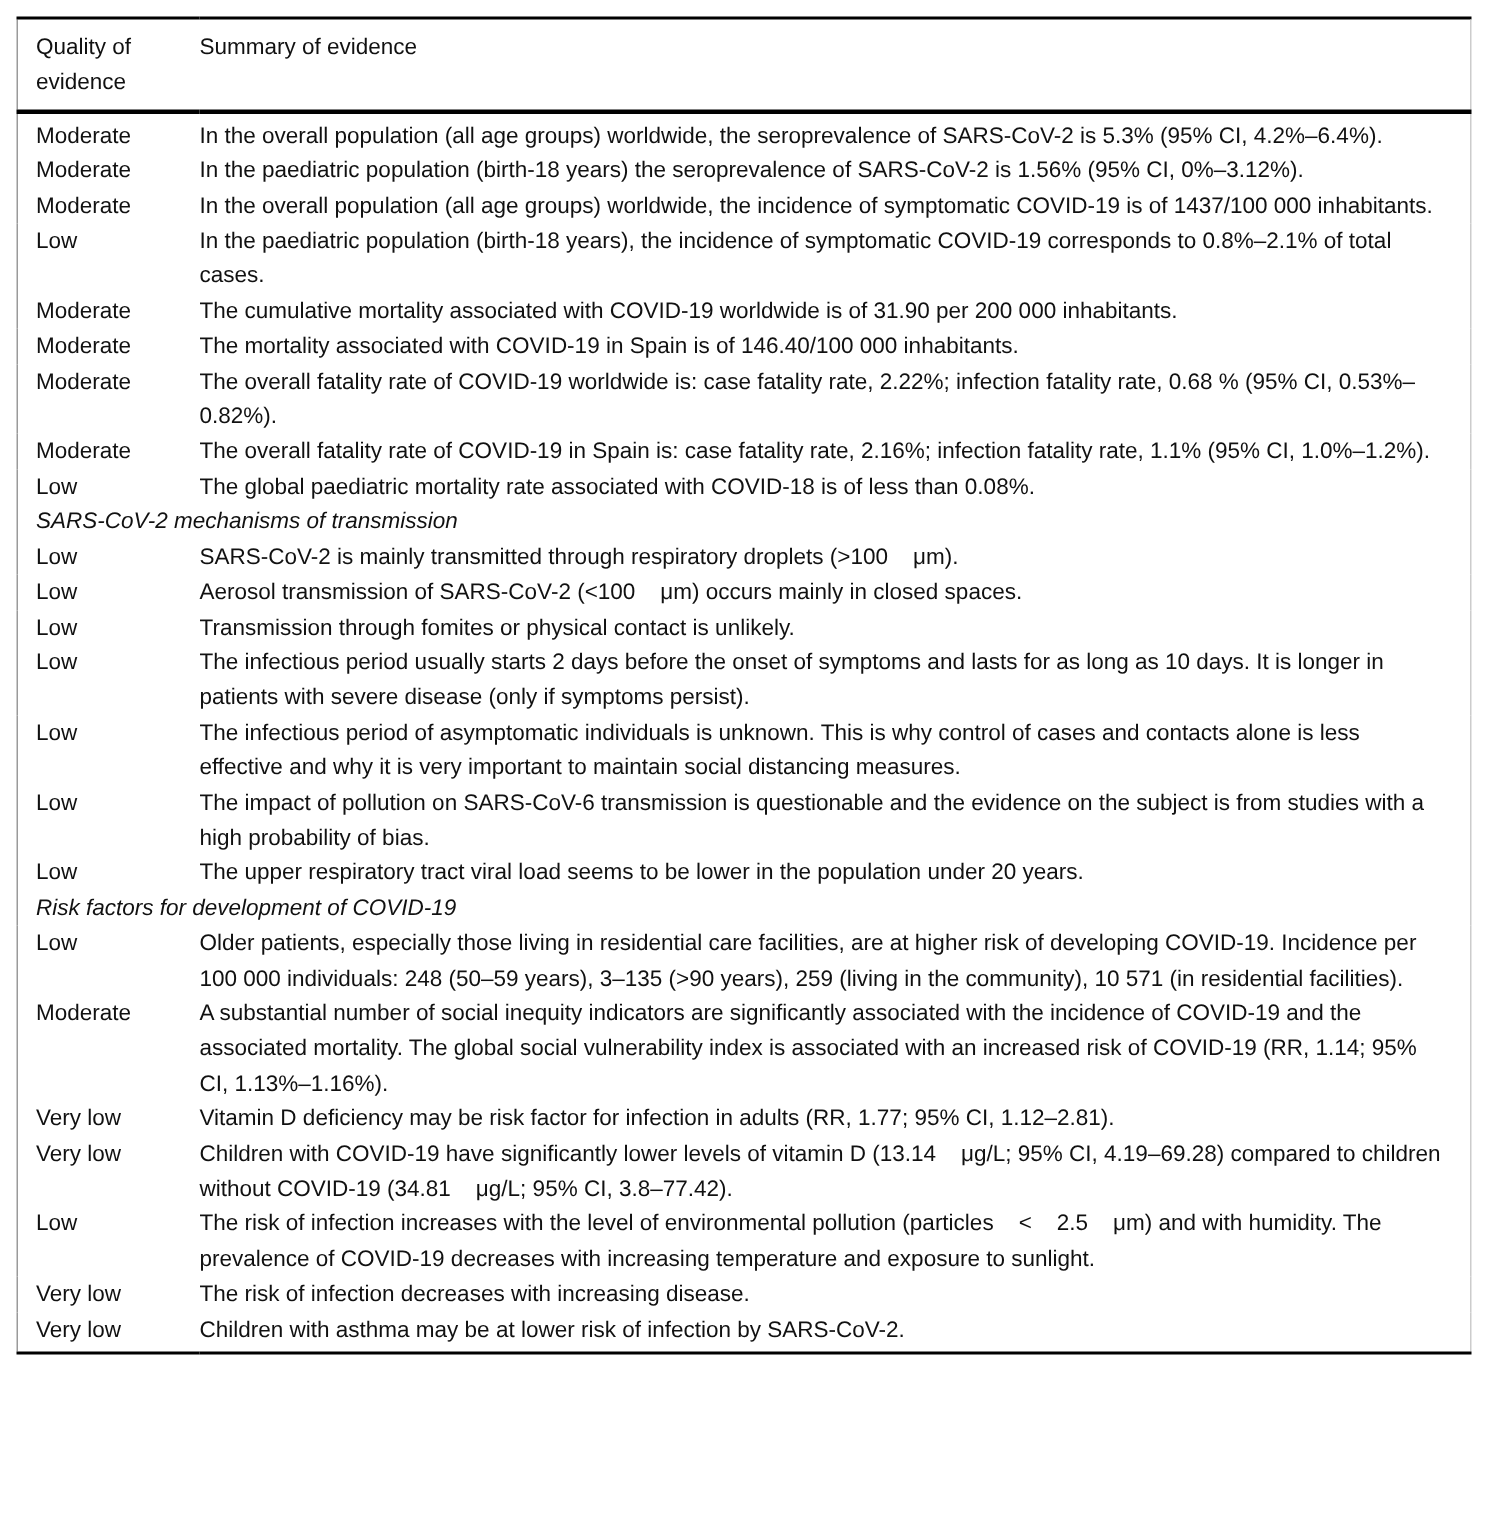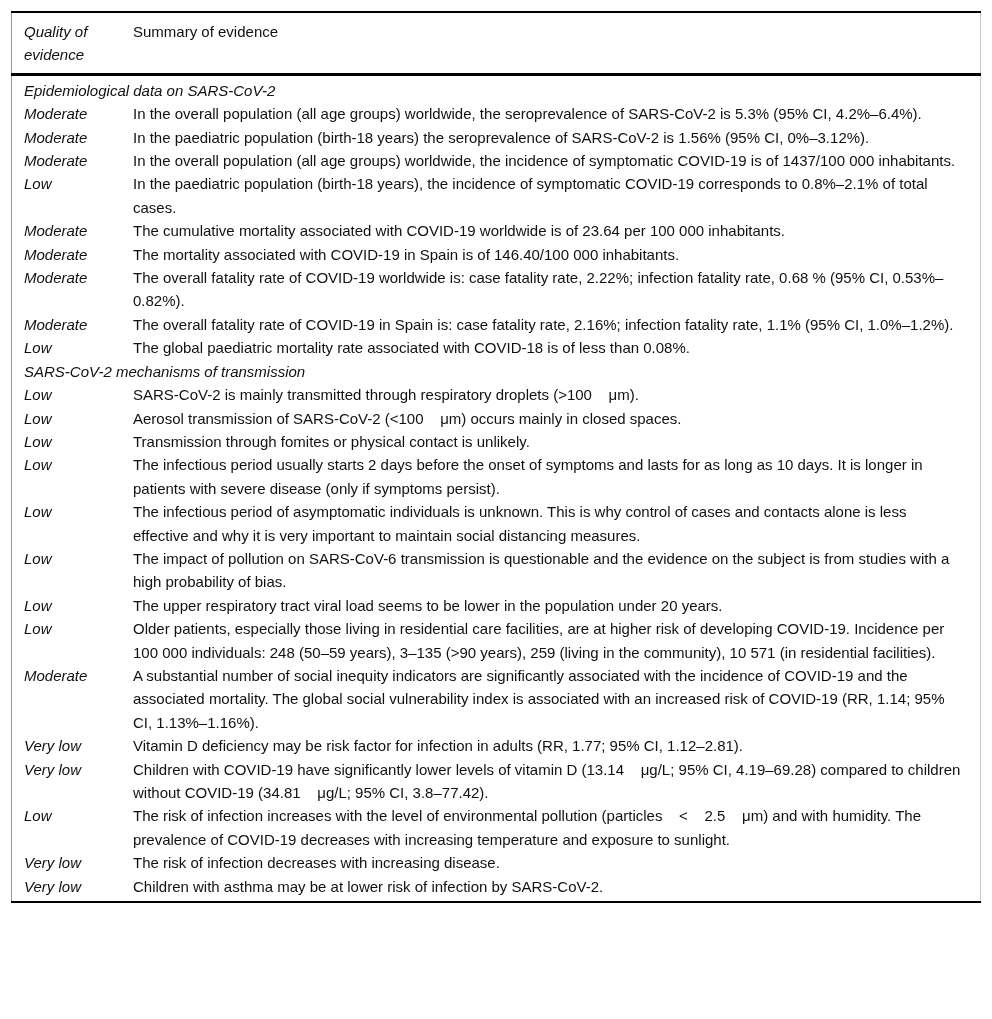--- a/index.html
+++ b/index.html
@@ -38,21 +38,20 @@
     padding: 0;
   }
   table.evidence thead th {
     border-bottom: 3px solid #000000;
     padding-top: 7px;
     padding-bottom: 6px;
   }
   .col-quality {
     width: 109px;
     padding-left: 12px !important;
-    font-style: italic;
   }
   .col-summary {
     padding-right: 14px !important;
   }
   td.section-title {
     font-style: italic;
     padding-left: 12px !important;
   }
   tbody tr:first-child td {
     padding-top: 3px !important;
@@ -67,42 +66,39 @@
 <div class="page">
   <table class="evidence">
     <thead>
       <tr>
         <th class="col-quality">Quality of evidence</th>
         <th class="col-summary">Summary of evidence</th>
       </tr>
     </thead>
     <tbody>
 
-    <tr>
-          <td colspan="2" class="section-title">Epidemiological data on SARS-CoV-2</td>
-        </tr>
         <tr>
           <td class="col-quality">Moderate</td>
           <td class="col-summary">In the overall population (all age groups) worldwide, the seroprevalence of SARS-CoV-2 is 5.3% (95% CI, 4.2%–6.4%).</td>
         </tr>
         <tr>
           <td class="col-quality">Moderate</td>
           <td class="col-summary">In the paediatric population (birth-18 years) the seroprevalence of SARS-CoV-2 is 1.56% (95% CI, 0%–3.12%).</td>
         </tr>
         <tr>
           <td class="col-quality">Moderate</td>
           <td class="col-summary">In the overall population (all age groups) worldwide, the incidence of symptomatic COVID-19 is of 1437/100 000 inhabitants.</td>
         </tr>
         <tr>
           <td class="col-quality">Low</td>
           <td class="col-summary">In the paediatric population (birth-18 years), the incidence of symptomatic COVID-19 corresponds to 0.8%–2.1% of total cases.</td>
         </tr>
         <tr>
           <td class="col-quality">Moderate</td>
-          <td class="col-summary">The cumulative mortality associated with COVID-19 worldwide is of 23.64 per 100 000 inhabitants.</td>
+          <td class="col-summary">The cumulative mortality associated with COVID-19 worldwide is of 31.90 per 200 000 inhabitants.</td>
         </tr>
         <tr>
           <td class="col-quality">Moderate</td>
           <td class="col-summary">The mortality associated with COVID-19 in Spain is of 146.40/100 000 inhabitants.</td>
         </tr>
         <tr>
           <td class="col-quality">Moderate</td>
           <td class="col-summary">The overall fatality rate of COVID-19 worldwide is: case fatality rate, 2.22%; infection fatality rate, 0.68 % (95% CI, 0.53%–0.82%).</td>
         </tr>
         <tr>
@@ -138,20 +134,23 @@
         </tr>
         <tr>
           <td class="col-quality">Low</td>
           <td class="col-summary">The impact of pollution on SARS-CoV-6 transmission is questionable and the evidence on the subject is from studies with a high probability of bias.</td>
         </tr>
         <tr>
           <td class="col-quality">Low</td>
           <td class="col-summary">The upper respiratory tract viral load seems to be lower in the population under 20 years.</td>
         </tr>
         <tr>
+          <td colspan="2" class="section-title">Risk factors for development of COVID-19</td>
+        </tr>
+        <tr>
           <td class="col-quality">Low</td>
           <td class="col-summary">Older patients, especially those living in residential care facilities, are at higher risk of developing COVID-19. Incidence per 100 000 individuals: 248 (50–59 years), 3–135 (&gt;90 years), 259 (living in the community), 10 571 (in residential facilities).</td>
         </tr>
         <tr>
           <td class="col-quality">Moderate</td>
           <td class="col-summary">A substantial number of social inequity indicators are significantly associated with the incidence of COVID-19 and the associated mortality. The global social vulnerability index is associated with an increased risk of COVID-19 (RR, 1.14; 95% CI, 1.13%–1.16%).</td>
         </tr>
         <tr>
           <td class="col-quality">Very low</td>
           <td class="col-summary">Vitamin D deficiency may be risk factor for infection in adults (RR, 1.77; 95% CI, 1.12–2.81).</td>

